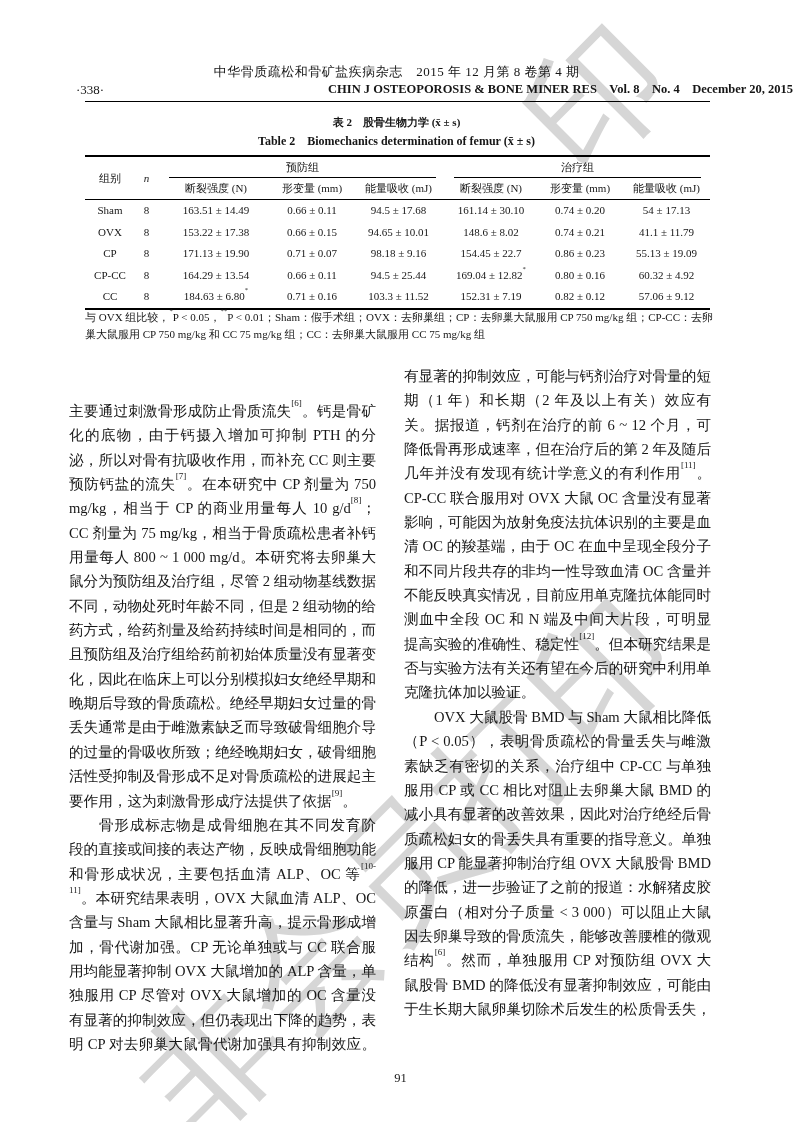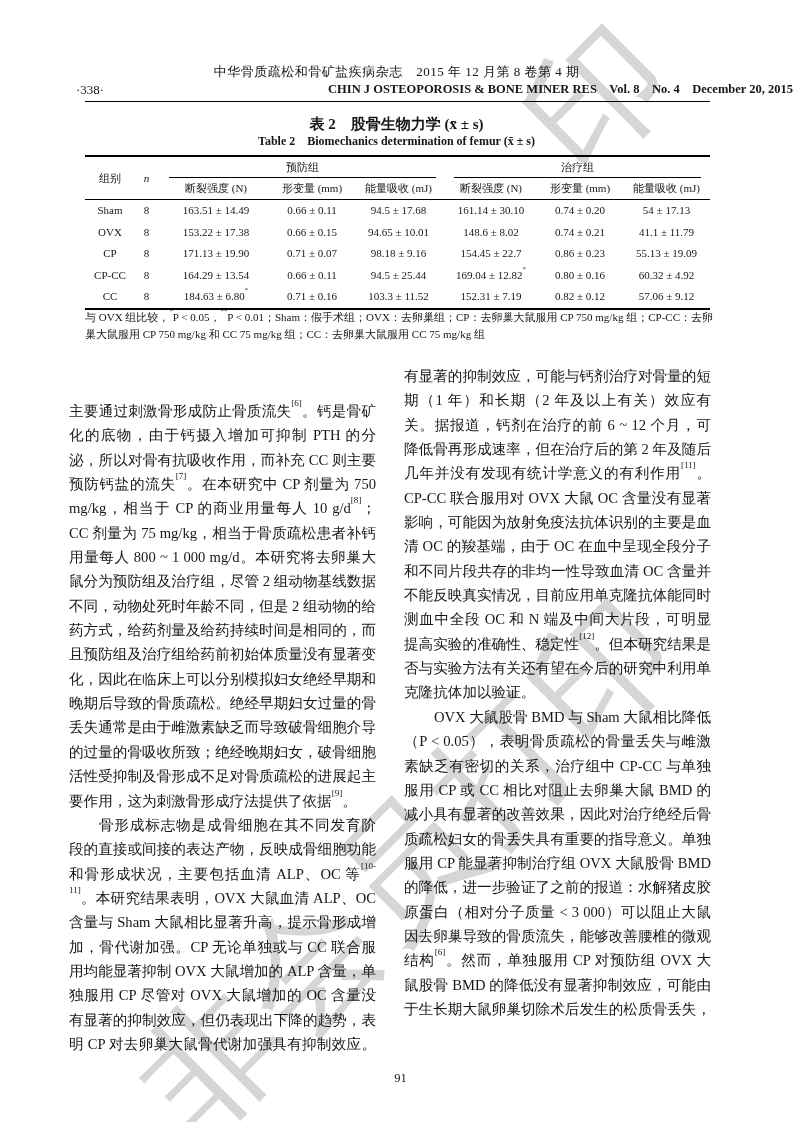--- a/index.html
+++ b/index.html
@@ -17,21 +17,21 @@
   .wm1 { left:100px; top:1046px; font-size:135px; letter-spacing:3px; }
   .wm2 { left:486px; top:81px;  font-size:135px; }
   
   .content { position:absolute; inset:0; z-index:1; }
   
   .hdr-cn  { position:absolute; top:63px;  left:0; width:100%; text-align:center; font-size:13px; letter-spacing:0.5px; }
   .hdr-en  { position:absolute; top:81px;  left:0; width:100%; text-align:right; font-size:12.5px; font-weight:bold; }
   .hdr-page{ position:absolute; top:82px;  left:76px; font-size:13px; }
   .hdr-rule{ position:absolute; top:101px; left:85px; width:625px; border-top:1.6px solid #000; }
   
-  .tbl-title-cn { position:absolute; top:115px; left:0; width:100%; text-align:center; font-size:15px; font-weight:bold; }
+  .tbl-title-cn { position:absolute; top:115px; left:0; width:100%; text-align:center; font-size:11px; font-weight:bold; }
   .tbl-title-en { position:absolute; top:133px; left:0; width:100%; text-align:center; font-size:12px;  font-weight:bold; }
   
   .biotable {
     position:absolute; top:155px; left:85px; width:625px;
     border-collapse:collapse; table-layout:fixed; font-size:11px;
     border-top:2px solid #000; border-bottom:2px solid #000;
   }
   .biotable th, .biotable td { font-weight:normal; text-align:center; padding:0; }
   .biotable thead th { height:21px; line-height:21px; }
   .biotable tbody td { height:21.5px; line-height:21.5px; }

